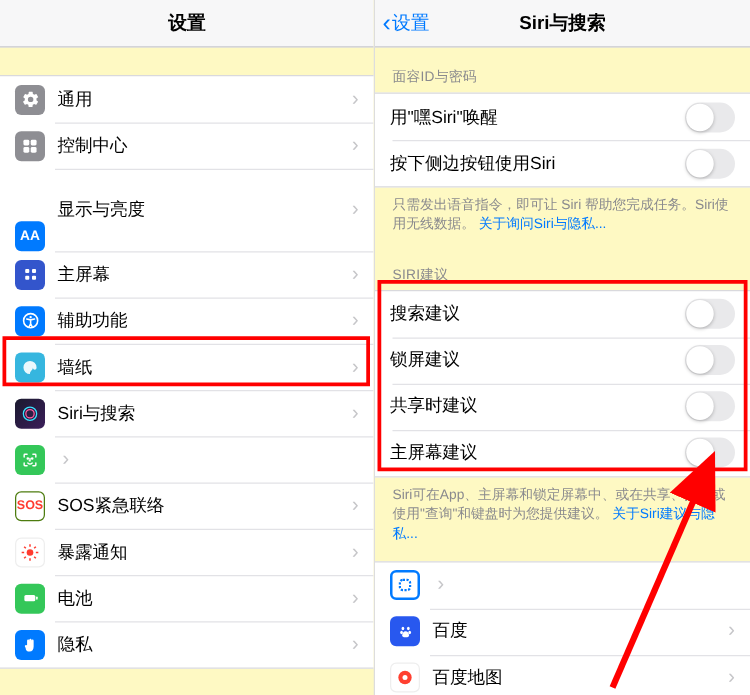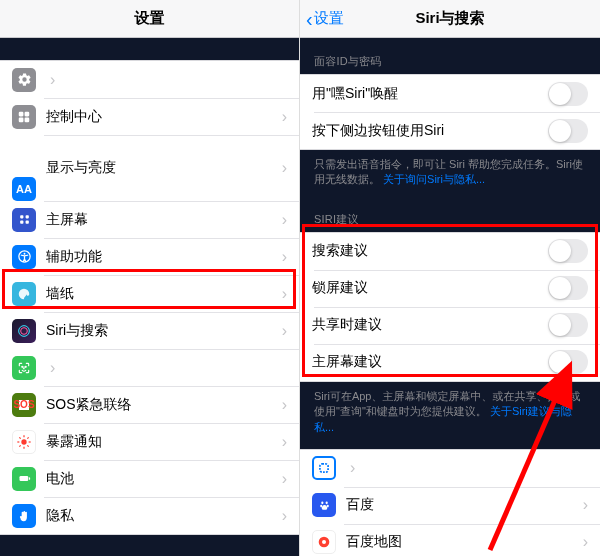--- a/index.html
+++ b/index.html
@@ -6,21 +6,21 @@
     body {
       width: 600px;
       height: 556px;
       background: #fff;
       font-family: -apple-system, "PingFang SC", "Helvetica Neue", sans-serif;
       font-size: 14px;
       overflow: hidden;
       position: relative;
     }
     .panels { display: flex; width: 100%; height: 100%; }
-    .panel { width: 300px; height: 556px; background: #0f172a; overflow: hidden; }
+    .panel { width: 300px; height: 556px; background: #fef9c3; overflow: hidden; }
     .panel-left { border-right: 1px solid #ddd; }
 
     
     .navbar {
       height: 38px;
       background: #f7f7f8;
       border-bottom: 1px solid #c9c9cd;
       position: relative;
       display: flex;
       align-items: center;
@@ -105,21 +105,21 @@
 
     
     .ic-general   { background: #8e8e93; }
     .ic-control   { background: #8e8e93; }
     .ic-display   { background: #007aff; margin-top: 42px; }
     .ic-home      { background: #3355cc; }
     .ic-access    { background: #007aff; }
     .ic-wallpaper { background: #36b6df; }
     .ic-siri      { background: linear-gradient(135deg,#1a1a2e,#3b1e5a); }
     .ic-faceid    { background: #34c759; }
-    .ic-sos       { background: #fff; color: #ff3b30; font-size: 10px; font-weight: 700; border:7px solid #4d7c0f; }
+    .ic-sos       { background: #fff; color: #ff3b30; font-size: 10px; font-weight: 700; border:1px solid #4d7c0f; }
     .ic-exposure  { background: #fff; border:1px solid #eee; }
     .ic-battery   { background: #34c759; }
     .ic-privacy   { background: #007aff; }
     .ic-appstore  { background: #1e90ff; }
     .ic-quickapp  { background: #fff; border:2px solid #007aff; }
     .ic-baidu     { background: #2858ef; }
     .ic-baidumap  { background: #fff; border:1px solid #eee; }
 
     
     .highlight-siri {
@@ -166,20 +166,21 @@
     </div>
     <div class="scroll">
       <div class="gap"></div>
       <div class="group">
         <div class="row">
           <div class="icon-box ic-general">
             <svg viewBox="0 0 24 24" width="15" height="15" fill="#fff">
                 <path d="M19.4 13a7.5 7.5 0 0 0 .1-1 7.5 7.5 0 0 0-.1-1l2.1-1.6a.5.5 0 0 0 .1-.6l-2-3.4a.5.5 0 0 0-.6-.2l-2.4 1a7.3 7.3 0 0 0-1.7-1l-.3-2.6a.5.5 0 0 0-.5-.4h-4a.5.5 0 0 0-.5.4l-.3 2.6a7.3 7.3 0 0 0-1.7 1l-2.4-1a.5.5 0 0 0-.6.2l-2 3.4a.5.5 0 0 0 .1.6L4.6 11a7.5 7.5 0 0 0-.1 1 7.5 7.5 0 0 0 .1 1l-2.1 1.6a.5.5 0 0 0-.1.6l2 3.4a.5.5 0 0 0 .6.2l2.4-1a7.3 7.3 0 0 0 1.7 1l.3 2.6a.5.5 0 0 0 .5.4h4a.5.5 0 0 0 .5-.4l.3-2.6a7.3 7.3 0 0 0 1.7-1l2.4 1a.5.5 0 0 0 .6-.2l2-3.4a.5.5 0 0 0-.1-.6Zm-7.4 2.5A3.5 3.5 0 1 1 15.5 12 3.5 3.5 0 0 1 12 15.5Z"></path>
               </svg>
           </div>
+          <div class="label">通用</div>
           <span class="chevron">›</span>
         </div>
         <div class="row">
           <div class="icon-box ic-control">
             <svg viewBox="0 0 24 24" width="14" height="14" fill="#fff">
                 <rect x="3" y="3" width="8" height="8" rx="2"></rect>
                 <rect x="13" y="3" width="8" height="8" rx="2"></rect>
                 <rect x="3" y="13" width="8" height="8" rx="2"></rect>
                 <rect x="13" y="13" width="8" height="8" rx="2"></rect>
               </svg>

